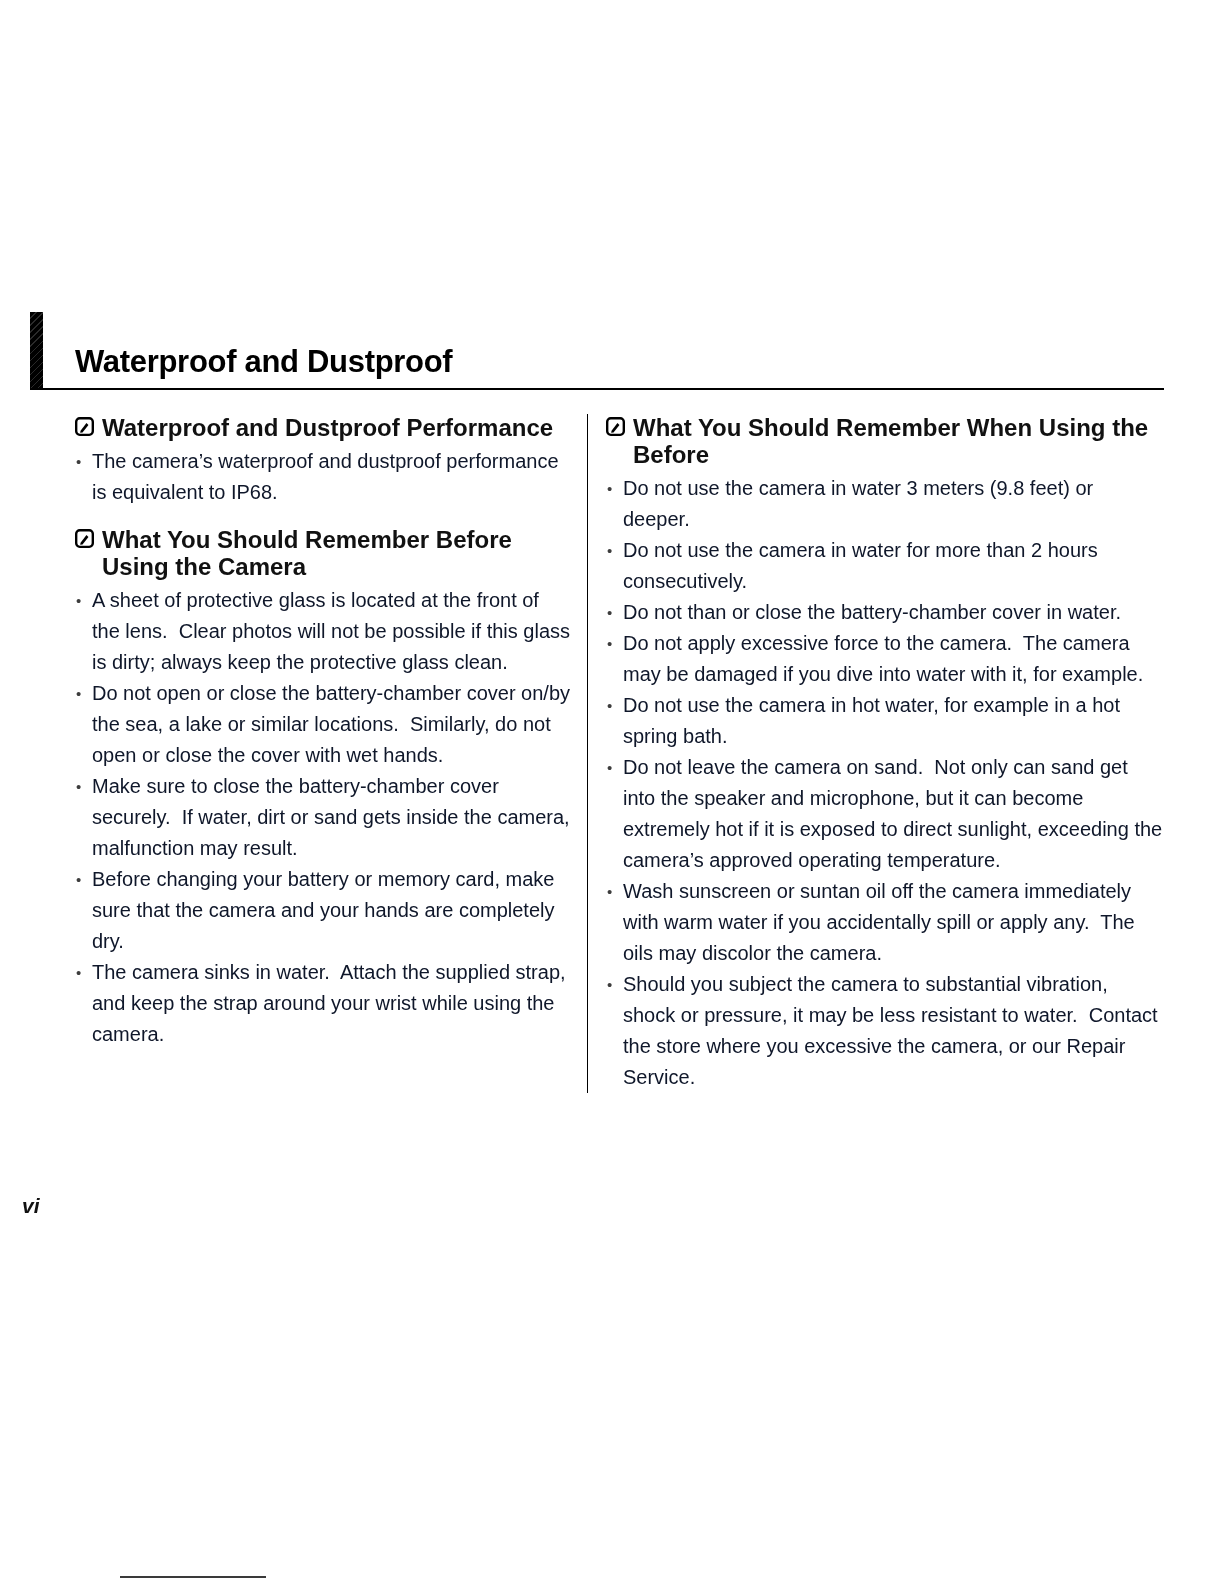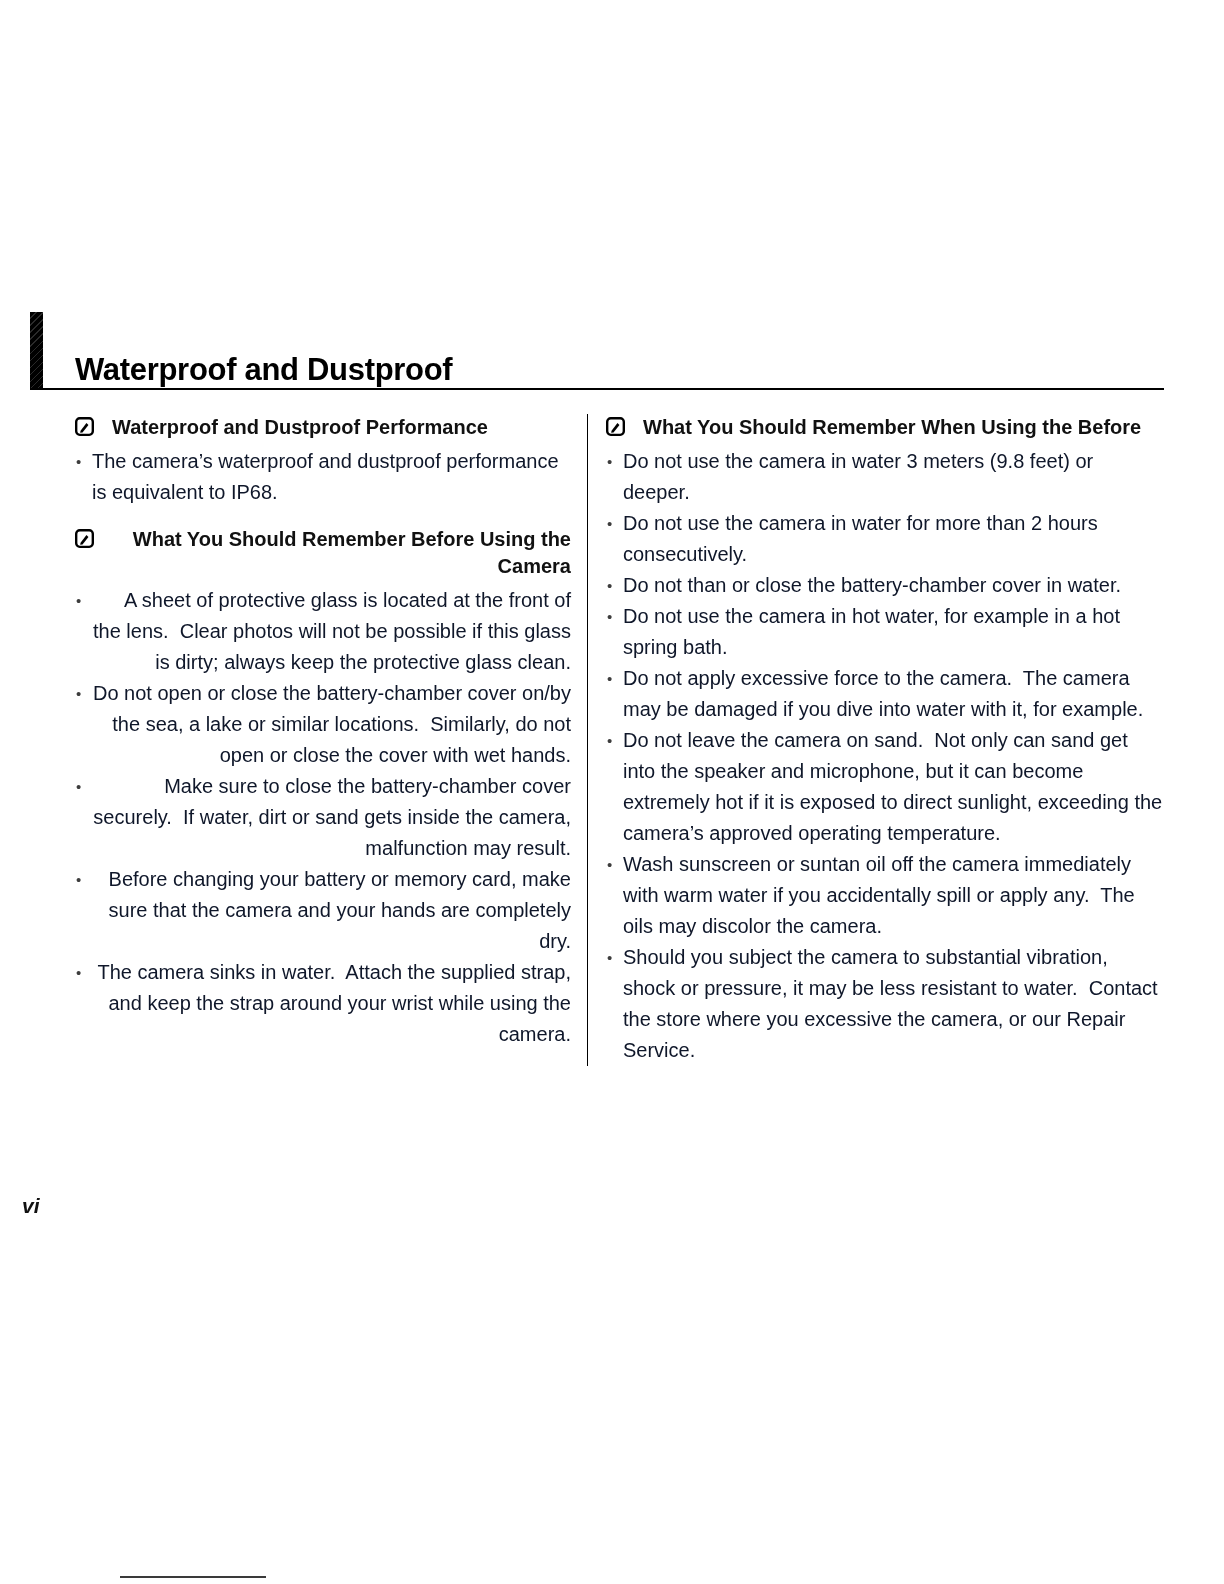--- a/index.html
+++ b/index.html
@@ -25,47 +25,47 @@
     border-bottom: 2px solid #000;
   }
   .header-stripe {
     width: 13px;
     background:
       repeating-linear-gradient(135deg, #000 0px, #000 4px, #2a2a2a 4px, #2a2a2a 5px);
   }
   .page-title {
     margin-left: 32px;
     align-self: flex-end;
-    padding-bottom: 0;
+    padding-bottom: 8px;
     font-size: 31px;
     font-weight: bold;
     color: #000;
     letter-spacing: -0.3px;
   }
 
   
   .columns {
     position: absolute;
     top: 414px;
     left: 75px;
     width: 1090px;
     display: flex;
     align-items: stretch;
   }
   .col-left  { width: 512px; padding-right: 16px; }
   .col-divider { width: 1px; background: #000; }
   .col-right { flex: 1; padding-left: 18px; }
 
   
-  .section + .section { margin-top: 18px; text-align: right; }
+  .section + .section { margin-top: 18px; }
   .sec-heading {
     display: flex;
     align-items: flex-start;
-    gap: 18px;
-    font-size: 20px;
+    gap: 8px;
+    font-size: 24px;
     font-weight: bold;
     color: #111;
     line-height: 27px;
     margin-bottom: 5px;
   }
   .note-icon {
     flex: 0 0 auto;
     width: 19px;
     height: 19px;
     margin-top: 3px;
@@ -171,22 +171,22 @@
               <rect x="1.5" y="1.5" width="21" height="21" rx="4.5" fill="none" stroke="#000" stroke-width="3"></rect>
               <path d="M7 17.5 L14.5 7.5 L17 10 L9.5 19.5 L6.5 20 Z" fill="#000"></path>
             </svg>
         </span>
         <span class="sec-heading-text">What You Should Remember When Using the Before</span>
       </h3>
       <ul class="bullets">
         <li><span>Do not use the camera in water 3 meters (9.8 feet) or deeper.</span></li>
         <li><span>Do not use the camera in water for more than 2 hours consecutively.</span></li>
         <li><span>Do not than or close the battery-chamber cover in water.</span></li>
+        <li><span>Do not apply excessive force to the camera.  The camera may be damaged if you dive into water with it, for example.</span></li>
         <li><span>Do not use the camera in hot water, for example in a hot spring bath.</span></li>
-        <li><span>Do not apply excessive force to the camera.  The camera may be damaged if you dive into water with it, for example.</span></li>
         <li><span>Do not leave the camera on sand.  Not only can sand get into the speaker and microphone, but it can become extremely hot if it is exposed to direct sunlight, exceeding the camera’s approved operating temperature.</span></li>
         <li><span>Wash sunscreen or suntan oil off the camera immediately with warm water if you accidentally spill or apply any.  The oils may discolor the camera.</span></li>
         <li><span>Should you subject the camera to substantial vibration, shock or pressure, it may be less resistant to water.  Contact the store where you excessive the camera, or our Repair Service.</span></li>
       </ul>
     </div>
 
   </div>
 </div>
 
 <div class="page-number">vi</div>

